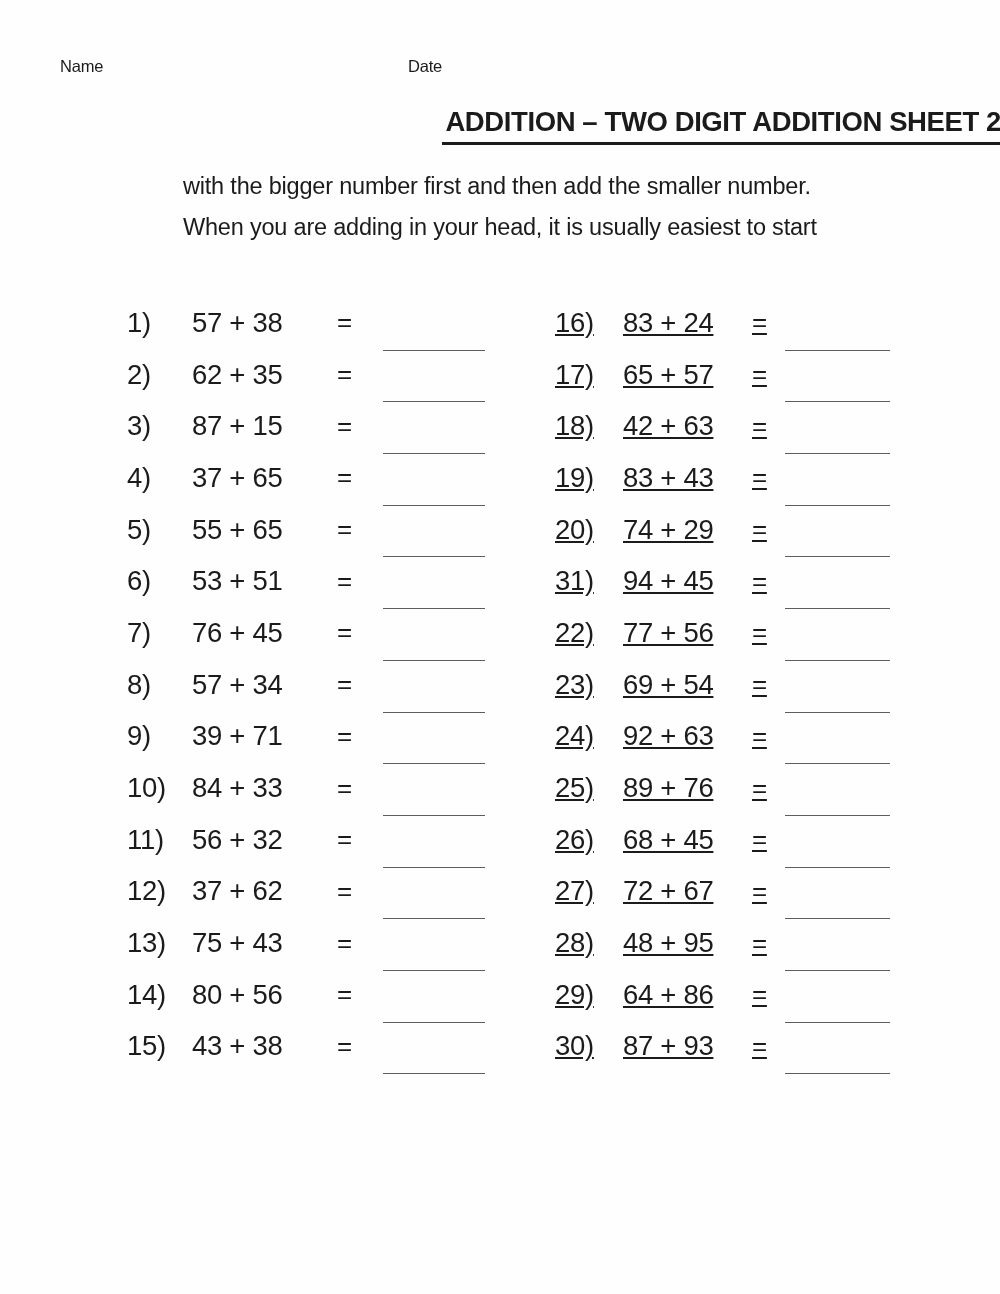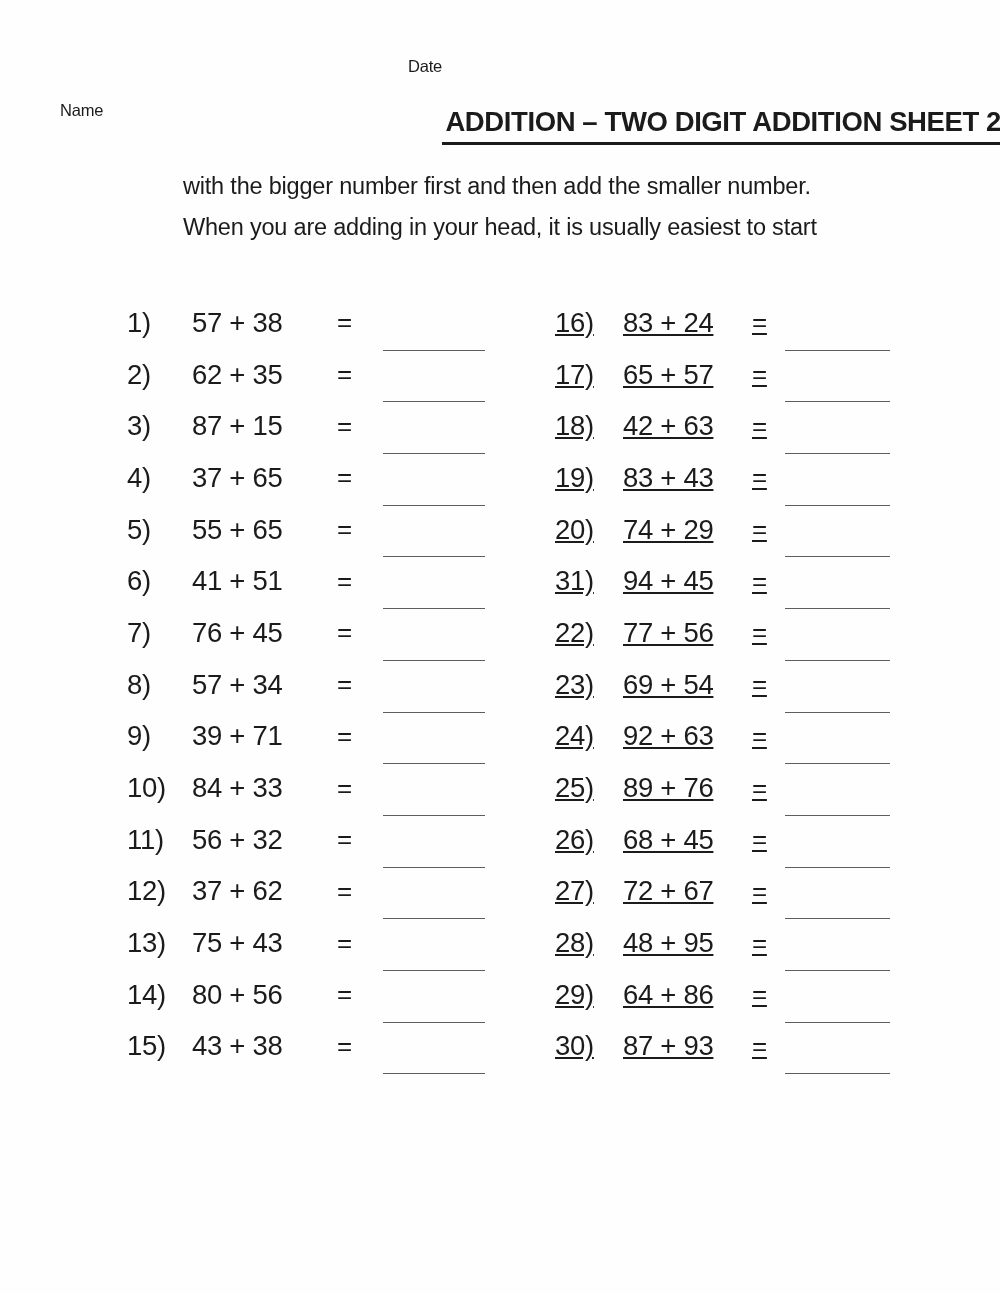--- a/index.html
+++ b/index.html
@@ -7,21 +7,21 @@
     width: 1000px; height: 1294px;
     background: #fdfefd;
     font-family: "Liberation Sans", sans-serif;
     color: #1b1b1b;
     position: relative;
     overflow: hidden;
   }
   .page { position: absolute; inset: 0; }
 
   .meta-label { position: absolute; top: 57px; font-size: 16.5px; letter-spacing: -0.2px; }
-  .name-label { left: 60px; margin-top: 44px; }
+  .name-label { left: 60px; }
   .date-label { left: 408px; }
 
   .title-wrap { position: absolute; top: 106px; left: 4px; width: 1000px; text-align: right; }
   .title {
     display: inline-block;
     font-size: 27.5px; font-weight: 700; letter-spacing: -0.4px;
     padding: 0 3px 4px 3px;
     border-bottom: 3px solid #1b1b1b;
     white-space: nowrap;
   }
@@ -104,21 +104,21 @@
 
   <div class="row">
     <span class="num">5)</span>
     <span class="expr">55 + 65</span>
     <span class="eq">=</span>
     <span class="answer-blank"></span>
   </div>
 
   <div class="row">
     <span class="num">6)</span>
-    <span class="expr">41 + 51</span>
+    <span class="expr">53 + 51</span>
     <span class="eq">=</span>
     <span class="answer-blank"></span>
   </div>
 
   <div class="row">
     <span class="num">7)</span>
     <span class="expr">76 + 45</span>
     <span class="eq">=</span>
     <span class="answer-blank"></span>
   </div>

